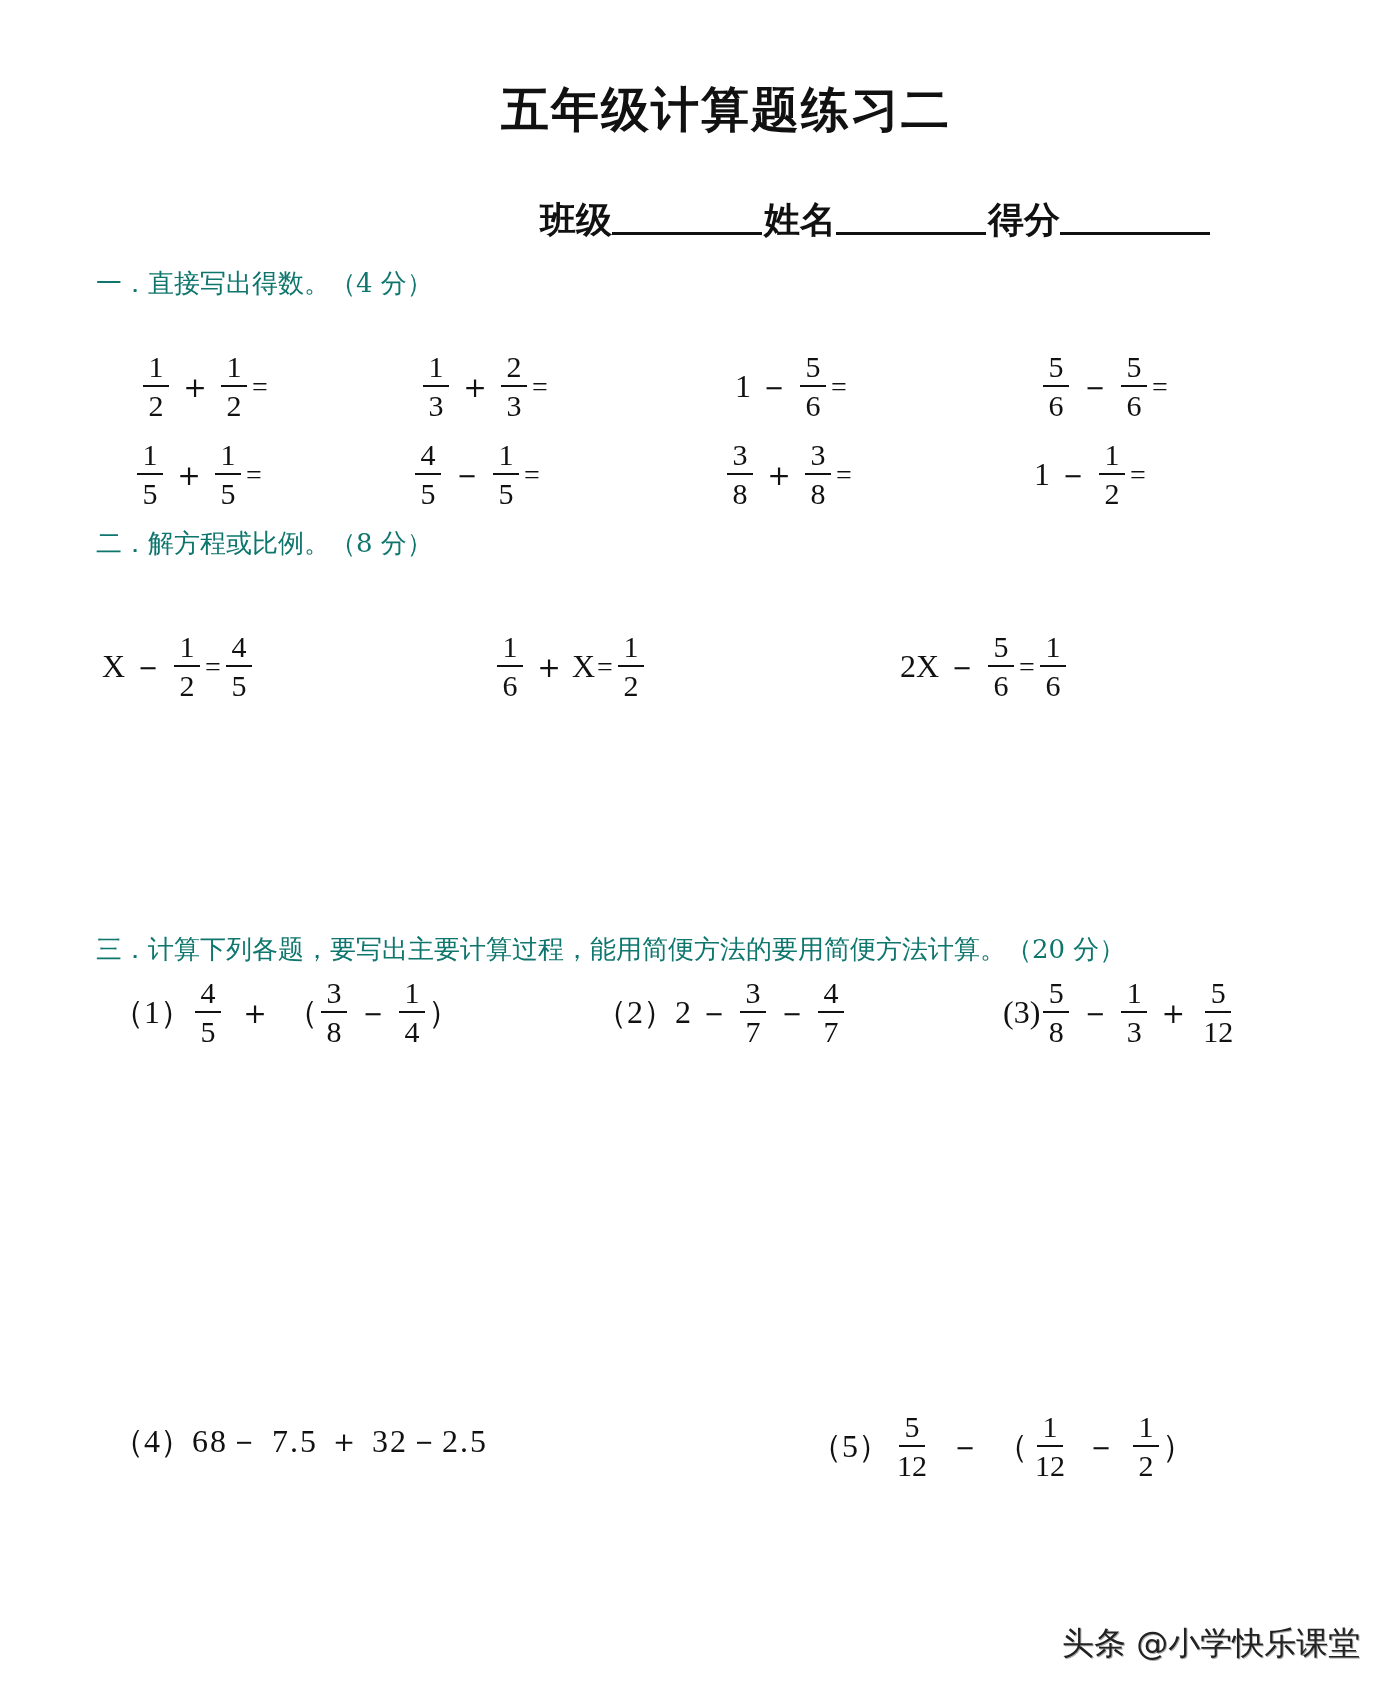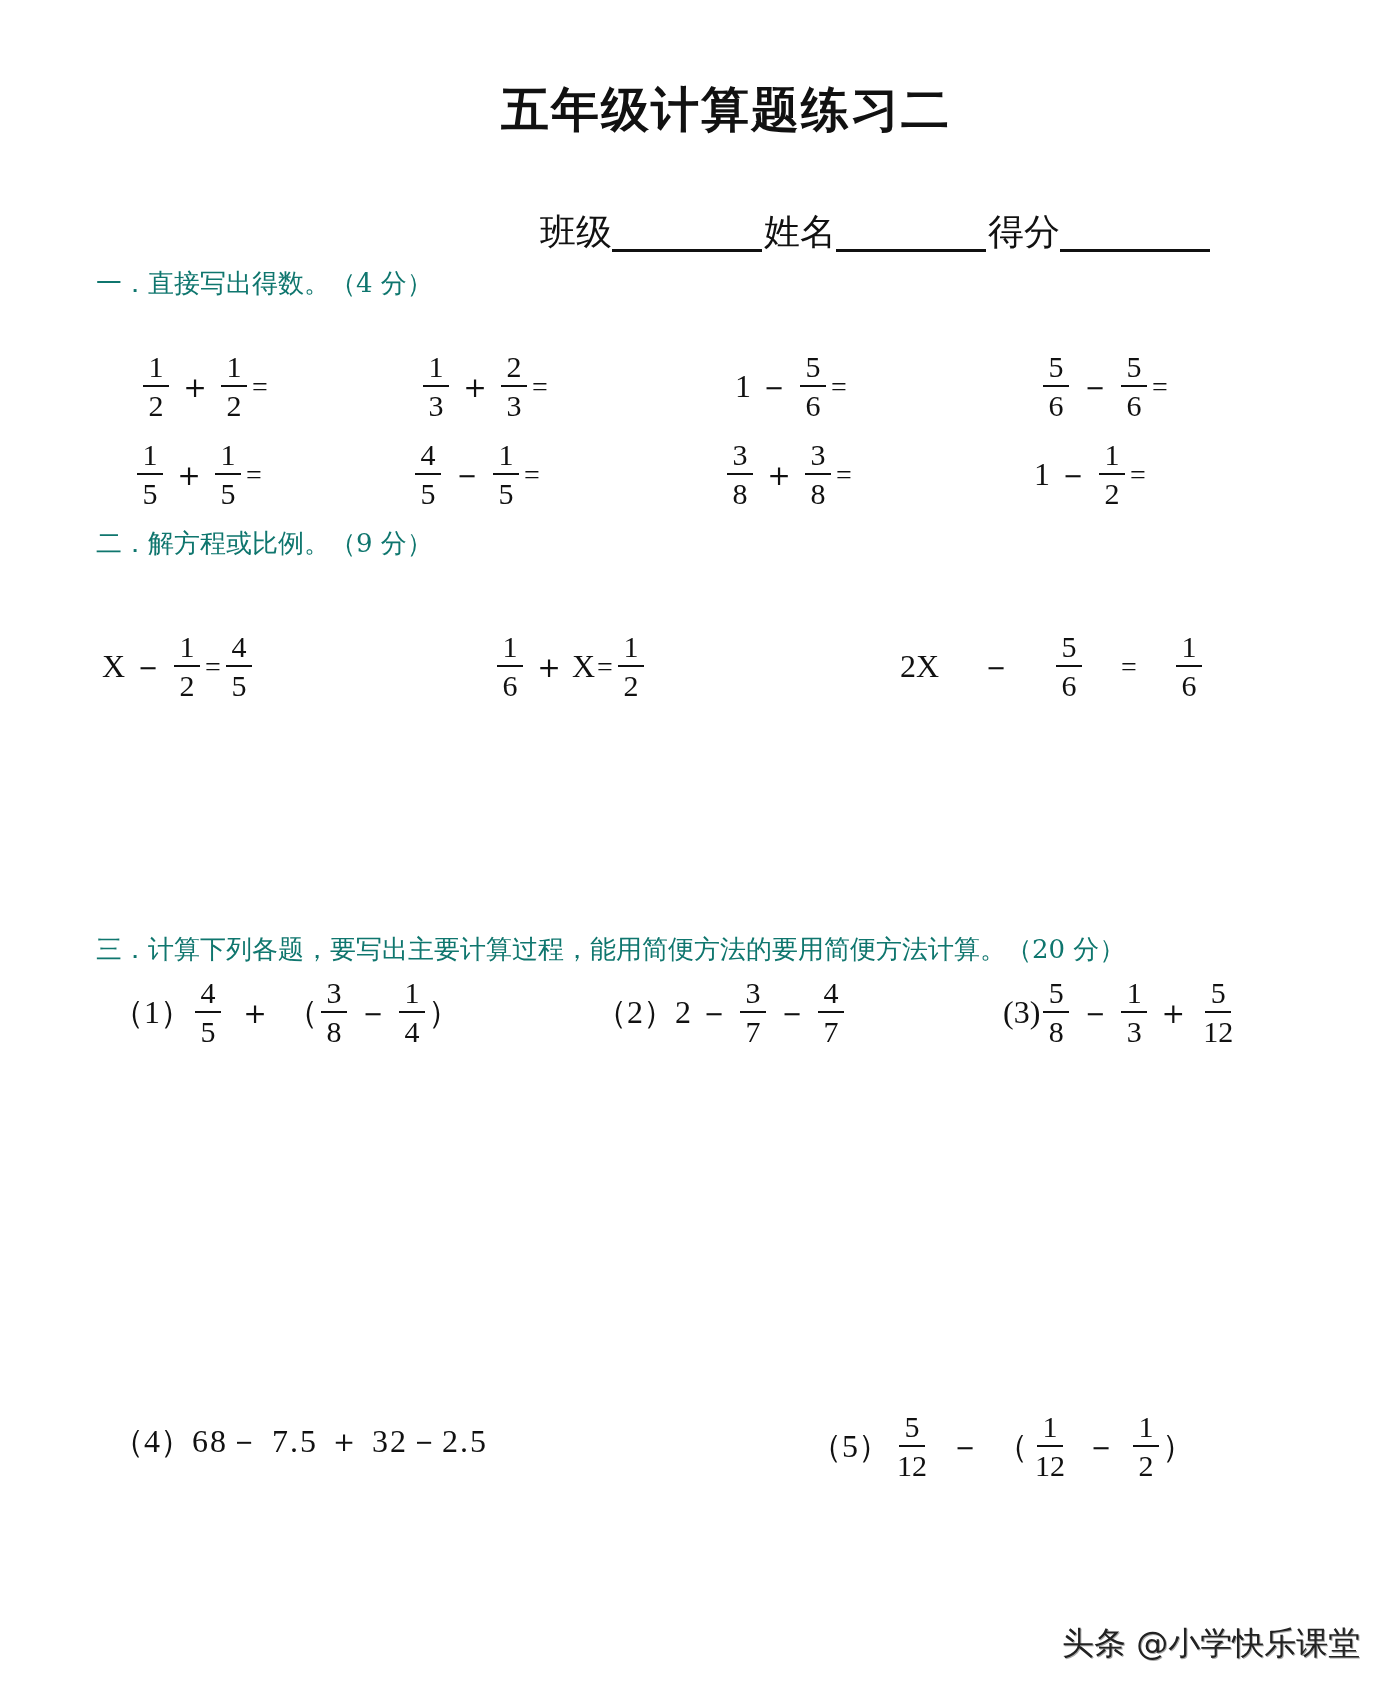--- a/index.html
+++ b/index.html
@@ -8,22 +8,22 @@
     font-family:"Liberation Serif","DejaVu Serif",serif; color:#111;
   }
   .abs { position:absolute; }
   .title {
     left:0; width:1392px; top:78px; text-align:center;
     font-size:48px; font-weight:bold; letter-spacing:2px;
     font-family:"DejaVu Serif","Liberation Serif",serif;
     padding-left:30px;
   }
   .info-row {
-    left:540px; top:208px; display:flex; align-items:center;
-    font-size:36px; font-family:"DejaVu Serif",serif;
+    left:540px; top:196px; display:flex; align-items:flex-start;
+    font-size:36px; font-family:"DejaVu Serif",serif;font-weight:bold;
   }
   .info-row .blank {
     display:inline-block; width:150px; border-bottom:3px solid #111;
     height:36px; margin-right:2px;
   }
   .section-head {
     font-size:26px; font-family:"DejaVu Serif",serif; color:#0f766e;
   }
   .expr {
     display:flex; align-items:center; font-size:30px;
@@ -144,21 +144,21 @@
 <div class="abs expr" style="left:1034px; top:440px;">
   <span class="txt">1</span>
   <span class="op">－</span>
   <span class="frac">
       <span class="num">1</span>
       <span class="den">2</span>
     </span>
   <span class="eq">=</span>
 </div>
 
-<div class="abs section-head" style="left:96px; top:526px;">二．解方程或比例。（9 分）</div>
+<div class="abs section-head" style="left:96px; top:526px;">二．解方程或比例。（8 分）</div>
 
 <div class="abs expr" style="left:102px; top:632px;">
   <span class="txt">X</span>
   <span class="op">－</span>
   <span class="frac">
       <span class="num">1</span>
       <span class="den">2</span>
     </span>
   <span class="eq">=</span>
   <span class="frac">
@@ -172,21 +172,21 @@
       <span class="den">6</span>
     </span>
   <span class="op">＋</span>
   <span class="txt">X</span>
   <span class="eq">=</span>
   <span class="frac">
       <span class="num">1</span>
       <span class="den">2</span>
     </span>
 </div>
-<div class="abs expr" style="left:900px; top:632px;gap:34px;">
+<div class="abs expr" style="left:900px; top:632px;">
   <span class="txt">2X</span>
   <span class="op">－</span>
   <span class="frac">
       <span class="num">5</span>
       <span class="den">6</span>
     </span>
   <span class="eq">=</span>
   <span class="frac">
       <span class="num">1</span>
       <span class="den">6</span>

